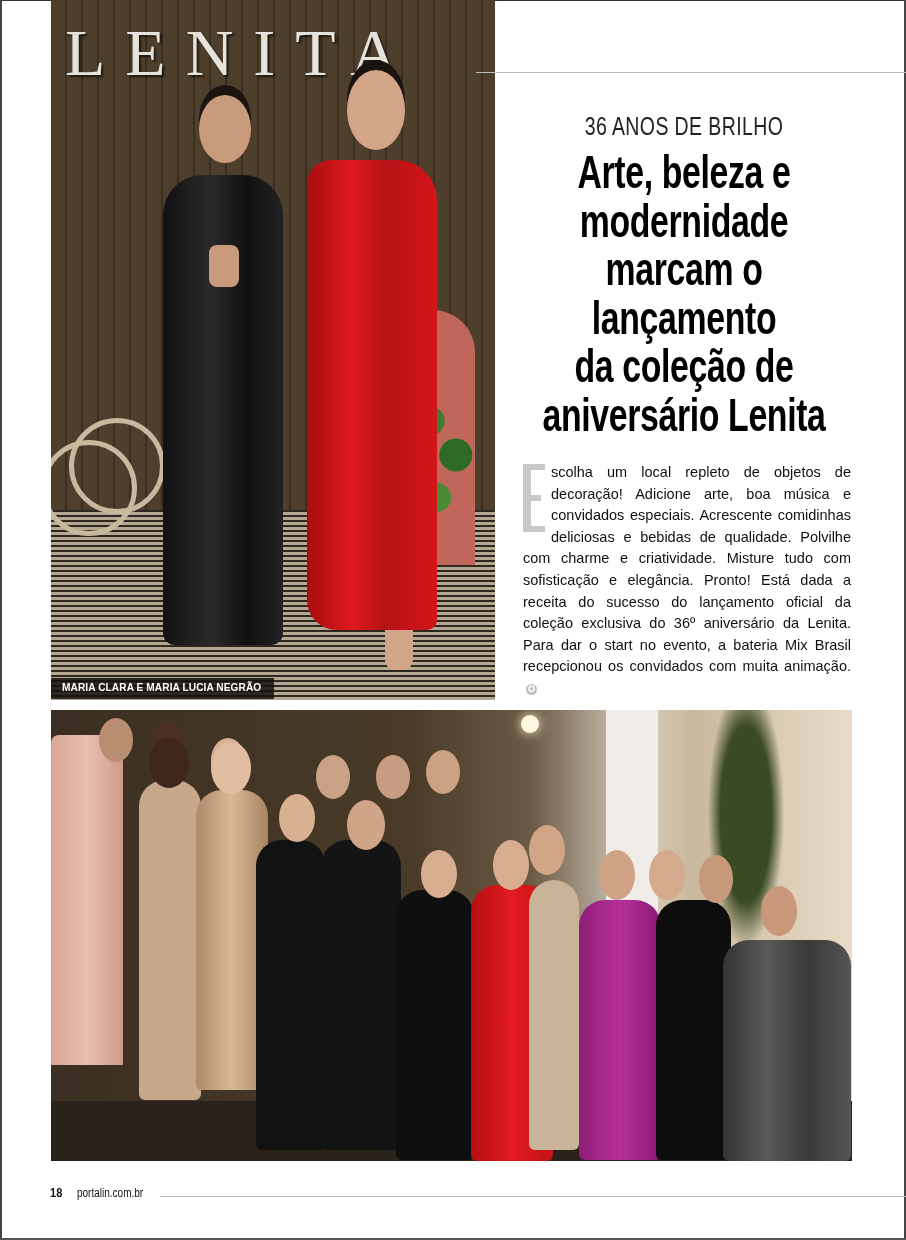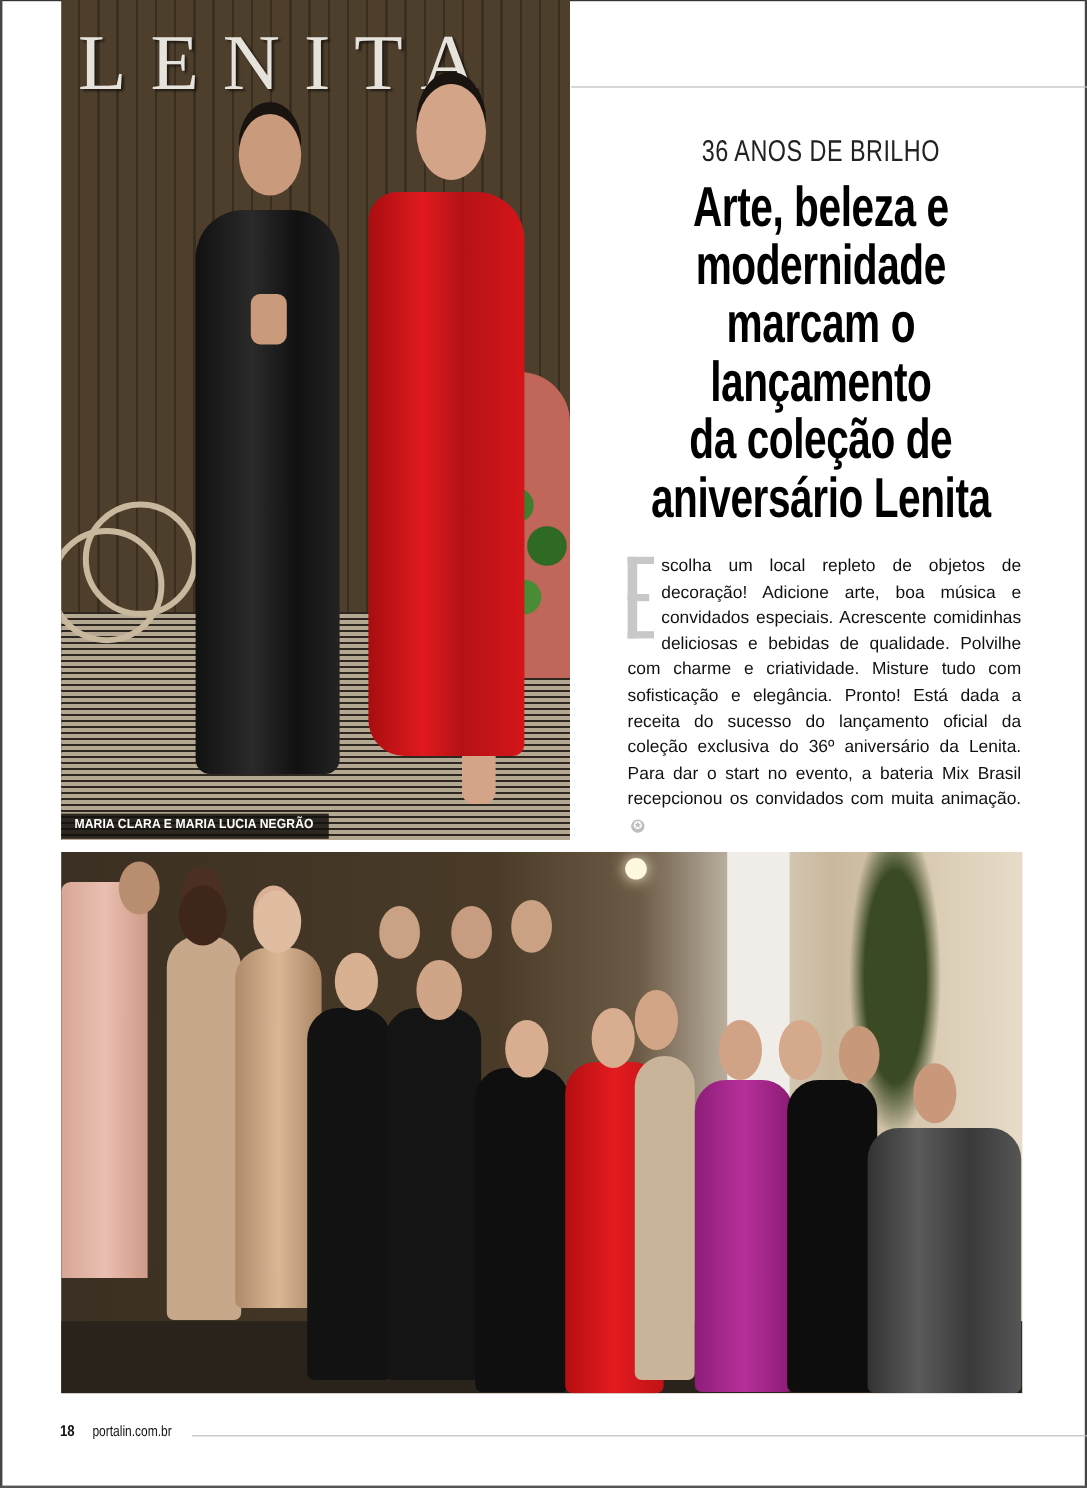--- a/index.html
+++ b/index.html
@@ -12,20 +12,21 @@
   .frame-left { position:absolute; left:0; top:0; width:2px; height:1240px; background:#444; }
   .frame-right { position:absolute; right:0; top:0; width:2px; height:1240px; background:#444; }
   .frame-bottom { position:absolute; left:0; bottom:0; width:906px; height:2px; background:#555; }
 
   
   .photo-top {
     position:absolute; left:51px; top:0; width:424px; height:700px; overflow:hidden;
     background:
       repeating-linear-gradient(180deg, #3a3228 0px, #3a3228 2px, #a89a85 2px, #a89a85 4px) 0 510px / 100% 190px no-repeat,
       repeating-linear-gradient(90deg, #4e3f2c 0px, #4e3f2c 14px, #3a2e20 14px, #3a2e20 16px);
+    padding-left: 20px;
   }
   .photo-top .floor {
     position:absolute; left:0; top:510px; width:100%; height:190px;
     background: repeating-linear-gradient(180deg, #2d2720 0px, #2d2720 2px, #b5a892 2px, #b5a892 5px);
   }
   .photo-top .sign {
     position:absolute; left:14px; top:18px; width:400px;
     font-family:"Liberation Serif", serif; font-size:66px; font-weight:normal;
     letter-spacing:20px; color:#e6e3dc; text-shadow:2px 2px 2px rgba(0,0,0,.6);
     line-height:70px;

